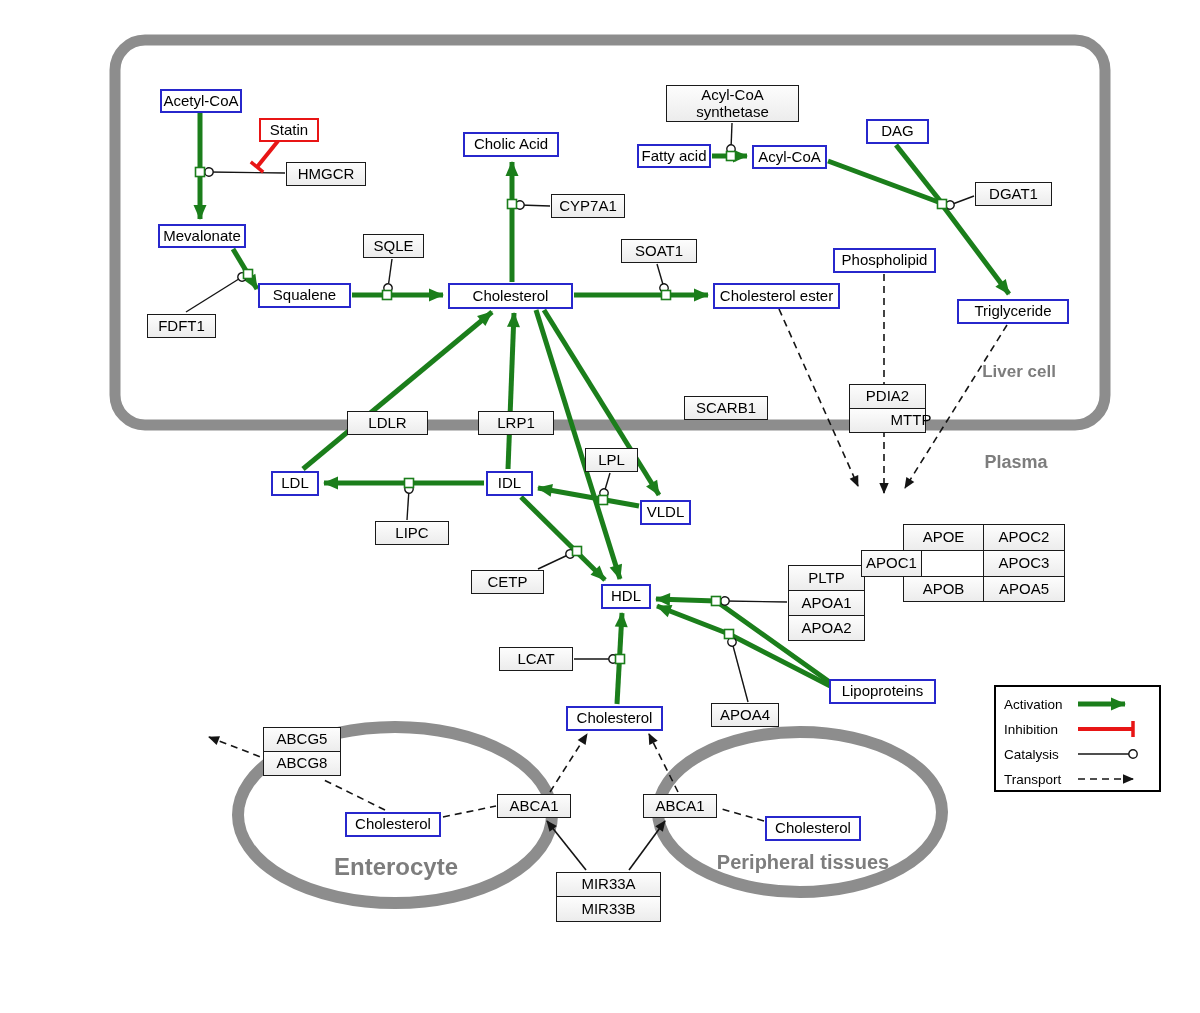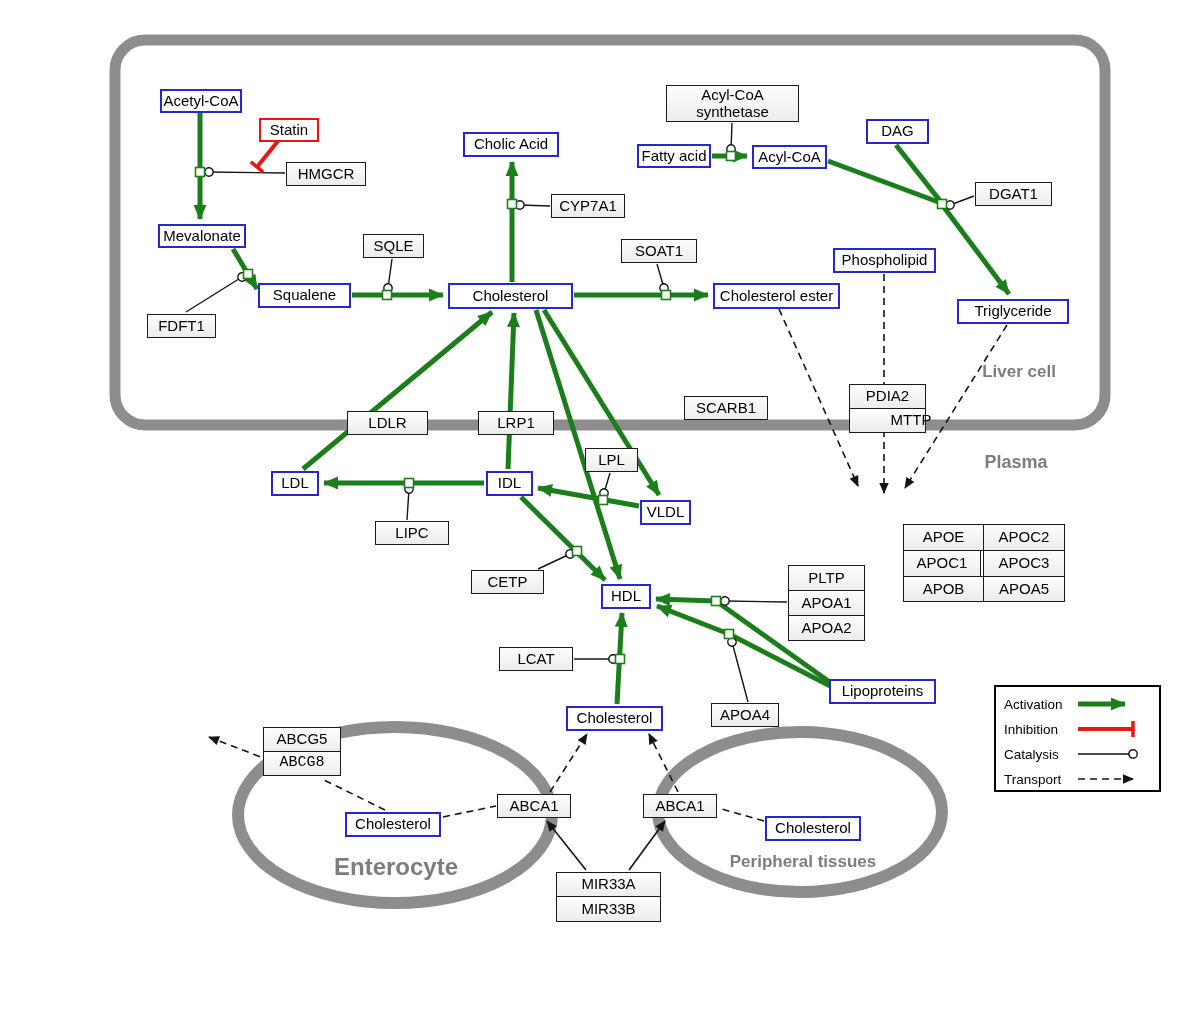--- a/index.html
+++ b/index.html
@@ -145,31 +145,31 @@
       <div class="node gene" style="left: 471px; top: 570px; width: 73px; height: 24px; border: 1px solid rgb(26, 26, 26);">CETP</div>
       <div class="node metabolite" style="left: 601px; top: 584px; width: 50px; height: 25px; border: 2px solid rgb(39, 39, 204);">HDL</div>
       <div class="node gene" style="left: 788px; top: 565px; width: 77px; height: 26px; border: 1px solid rgb(26, 26, 26);">PLTP</div>
       <div class="node gene" style="left: 788px; top: 590px; width: 77px; height: 26px; border: 1px solid rgb(26, 26, 26);">APOA1</div>
       <div class="node gene" style="left: 788px; top: 615px; width: 77px; height: 26px; border: 1px solid rgb(26, 26, 26);">APOA2</div>
       <div class="node gene" style="left: 499px; top: 647px; width: 74px; height: 24px; border: 1px solid rgb(26, 26, 26);">LCAT</div>
       <div class="node gene" style="left: 711px; top: 703px; width: 68px; height: 24px; border: 1px solid rgb(26, 26, 26);">APOA4</div>
       <div class="node metabolite" style="left: 829px; top: 679px; width: 107px; height: 25px; border: 2px solid rgb(39, 39, 204);">Lipoproteins</div>
       <div class="node gene" style="left: 903px; top: 524px; width: 81px; height: 27px; border: 1px solid rgb(26, 26, 26);">APOE</div>
       <div class="node gene" style="left: 983px; top: 524px; width: 82px; height: 27px; border: 1px solid rgb(26, 26, 26);">APOC2</div>
-      <div class="node gene" style="left: 903px; top: 550px; width: 78px; height: 27px; border: 1px solid rgb(26, 26, 26);">APOC1</div>
+      <div class="node gene" style="left: 861px; top: 550px; width: 61px; height: 27px; border: 1px solid rgb(26, 26, 26);">APOC1</div>
       <div class="node gene" style="left: 983px; top: 550px; width: 82px; height: 27px; border: 1px solid rgb(26, 26, 26);">APOC3</div>
       <div class="node gene" style="left: 903px; top: 576px; width: 81px; height: 26px; border: 1px solid rgb(26, 26, 26);">APOB</div>
       <div class="node gene" style="left: 983px; top: 576px; width: 82px; height: 26px; border: 1px solid rgb(26, 26, 26);">APOA5</div>
       <div class="node metabolite" style="left: 566px; top: 706px; width: 97px; height: 25px; border: 2px solid rgb(39, 39, 204);">Cholesterol</div>
       <div class="node gene" style="left: 263px; top: 727px; width: 78px; height: 25px; border: 1px solid rgb(26, 26, 26);">ABCG5</div>
-      <div class="node gene" style="left: 263px; top: 751px; width: 78px; height: 25px; border: 1px solid rgb(26, 26, 26); font-family: Liberation Mono, monospace;">ABCG8</div>
+      <div class="node gene" style="left: 263px; top: 751px; width: 78px; height: 25px; border: 1px solid rgb(26, 26, 26);">ABCG8</div>
       <div class="node metabolite" style="left: 345px; top: 812px; width: 96px; height: 25px; border: 2px solid rgb(39, 39, 204);">Cholesterol</div>
       <div class="node gene" style="left: 497px; top: 794px; width: 74px; height: 24px; border: 1px solid rgb(26, 26, 26);">ABCA1</div>
       <div class="node gene" style="left: 643px; top: 794px; width: 74px; height: 24px; border: 1px solid rgb(26, 26, 26);">ABCA1</div>
       <div class="node metabolite" style="left: 765px; top: 816px; width: 96px; height: 25px; border: 2px solid rgb(39, 39, 204);">Cholesterol</div>
       <div class="node gene" style="left: 556px; top: 872px; width: 105px; height: 25px; border: 1px solid rgb(26, 26, 26);">MIR33A</div>
       <div class="node gene" style="left: 556px; top: 896px; width: 105px; height: 26px; border: 1px solid rgb(26, 26, 26);">MIR33B</div>
       <div class="region-label" style="left: 1019px; top: 372px; font-size: 17px; color: rgb(125, 125, 125);">Liver cell</div>
       <div class="region-label" style="left: 1016px; top: 462px; font-size: 18px; color: rgb(125, 125, 125);">Plasma</div>
       <div class="region-label" style="left: 396px; top: 867px; font-size: 24px; color: rgb(125, 125, 125);">Enterocyte</div>
-      <div class="region-label" style="left: 803px; top: 862px; font-size: 17px; color: rgb(125, 125, 125);">Peripheral tissues</div>
+      <div class="region-label" style="left: 803px; top: 862px; font-size: 20px; color: rgb(125, 125, 125);">Peripheral tissues</div>
     </div>
 </div>
 
 </body></html>

